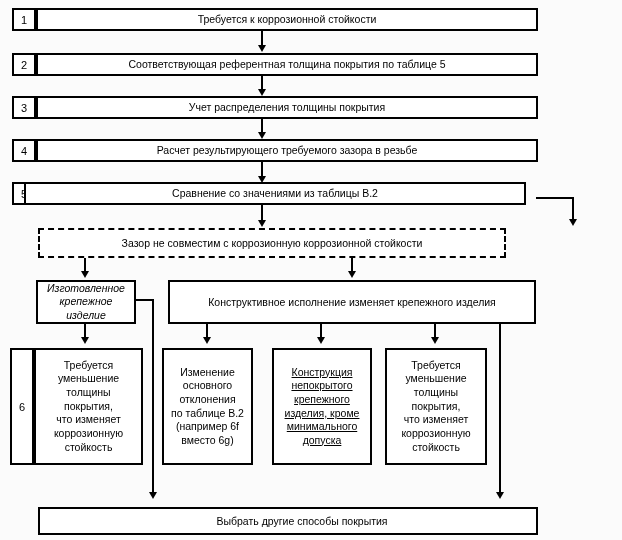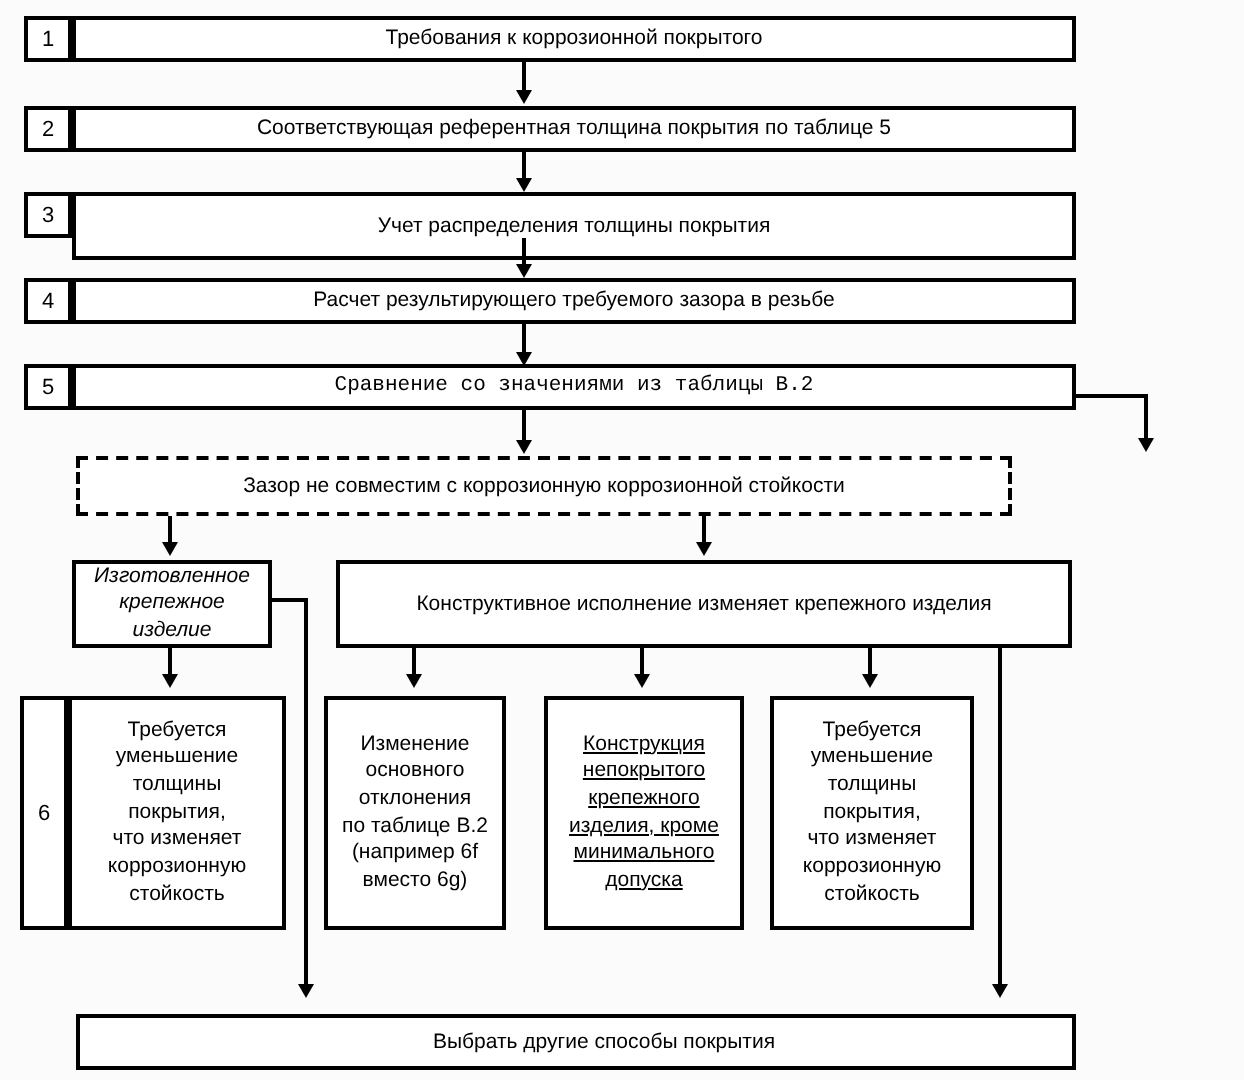--- a/index.html
+++ b/index.html
@@ -73,45 +73,45 @@
     border-right: 4px solid transparent;
     border-top: 7px solid #000;
   }
 </style>
 </head>
 <body>
 
 <div id="canvas">
 
   <div class="num-cell" style="left:12px; top:8px; width:24px; height:23px;">1</div>
-  <div class="box" style="left:36px; top:8px; width:502px; height:23px;">Требования к коррозионной покрытого</div>
+  <div class="box" style="left:36px; top:8px; width:502px; height:23px;">Требуется к коррозионной стойкости</div>
 
   <div class="vline" style="left:261px; top:31px; width:2px; height:16px;"></div>
   <div class="arrowhead" style="left:258px; top:45px;"></div>
 
   <div class="num-cell" style="left:12px; top:53px; width:24px; height:23px;">2</div>
   <div class="box" style="left:36px; top:53px; width:502px; height:23px;">Соответствующая референтная толщина покрытия по таблице 5</div>
 
   <div class="vline" style="left:261px; top:76px; width:2px; height:16px;"></div>
   <div class="arrowhead" style="left:258px; top:89px;"></div>
 
   <div class="num-cell" style="left:12px; top:96px; width:24px; height:23px;">3</div>
-  <div class="box" style="left:36px; top:96px; width:502px; height:34px;">Учет распределения толщины покрытия</div>
+  <div class="box" style="left:36px; top:96px; width:502px; height:23px;">Учет распределения толщины покрытия</div>
 
   <div class="vline" style="left:261px; top:119px; width:2px; height:17px;"></div>
   <div class="arrowhead" style="left:258px; top:132px;"></div>
 
   <div class="num-cell" style="left:12px; top:139px; width:24px; height:23px;">4</div>
   <div class="box" style="left:36px; top:139px; width:502px; height:23px;">Расчет результирующего требуемого зазора в резьбе</div>
 
   <div class="vline" style="left:261px; top:162px; width:2px; height:19px;"></div>
   <div class="arrowhead" style="left:258px; top:176px;"></div>
 
   <div class="num-cell" style="left:12px; top:182px; width:24px; height:23px;">5</div>
-  <div class="box" style="left:36px; top:182px; width:502px; height:23px;font-family:Liberation Mono, monospace;">Сравнение со значениями из таблицы В.2</div>
+  <div class="box" style="left:24px; top:182px; width:502px; height:23px;">Сравнение со значениями из таблицы В.2</div>
 
   <div class="vline" style="left:261px; top:205px; width:2px; height:18px;"></div>
   <div class="arrowhead" style="left:258px; top:220px;"></div>
 
   <div class="hline" style="left:536px; top:197px; width:38px; height:2px;"></div>
   <div class="vline" style="left:572px; top:197px; width:2px; height:24px;"></div>
   <div class="arrowhead" style="left:569px; top:219px;"></div>
 
   <div class="box dashed" style="left:38px; top:228px; width:468px; height:30px;">Зазор не совместим с коррозионную коррозионной стойкости</div>
 

